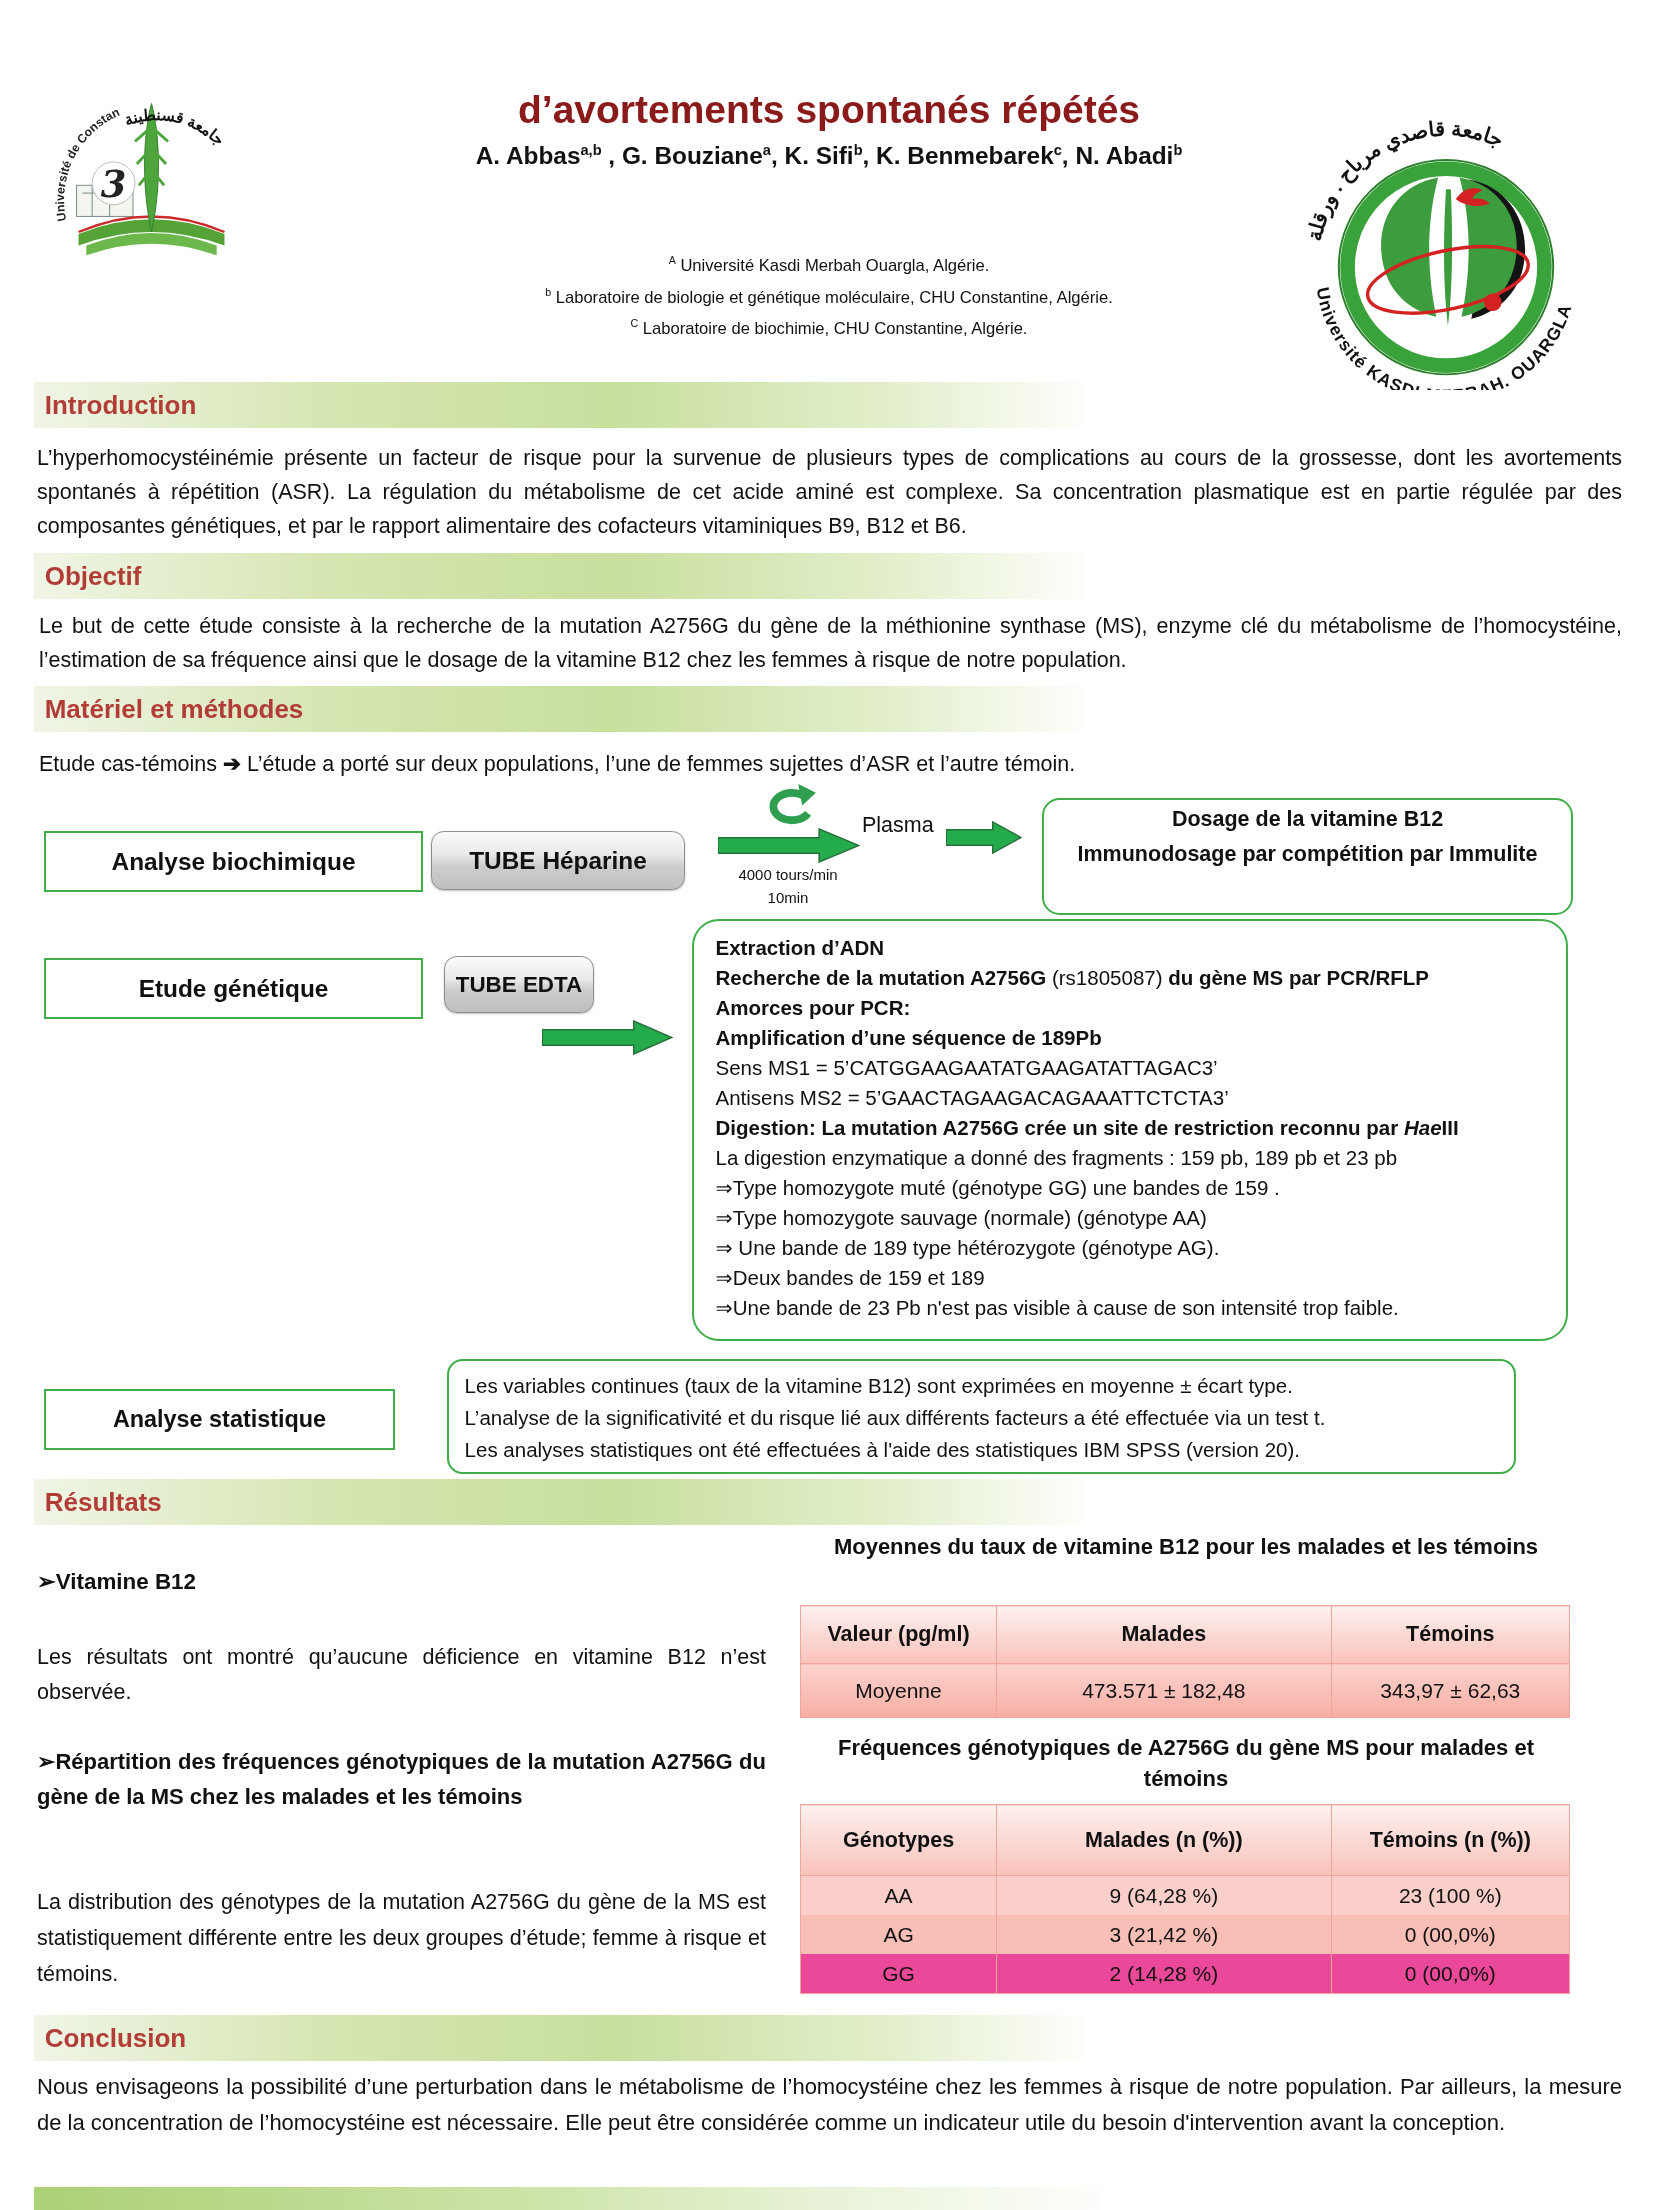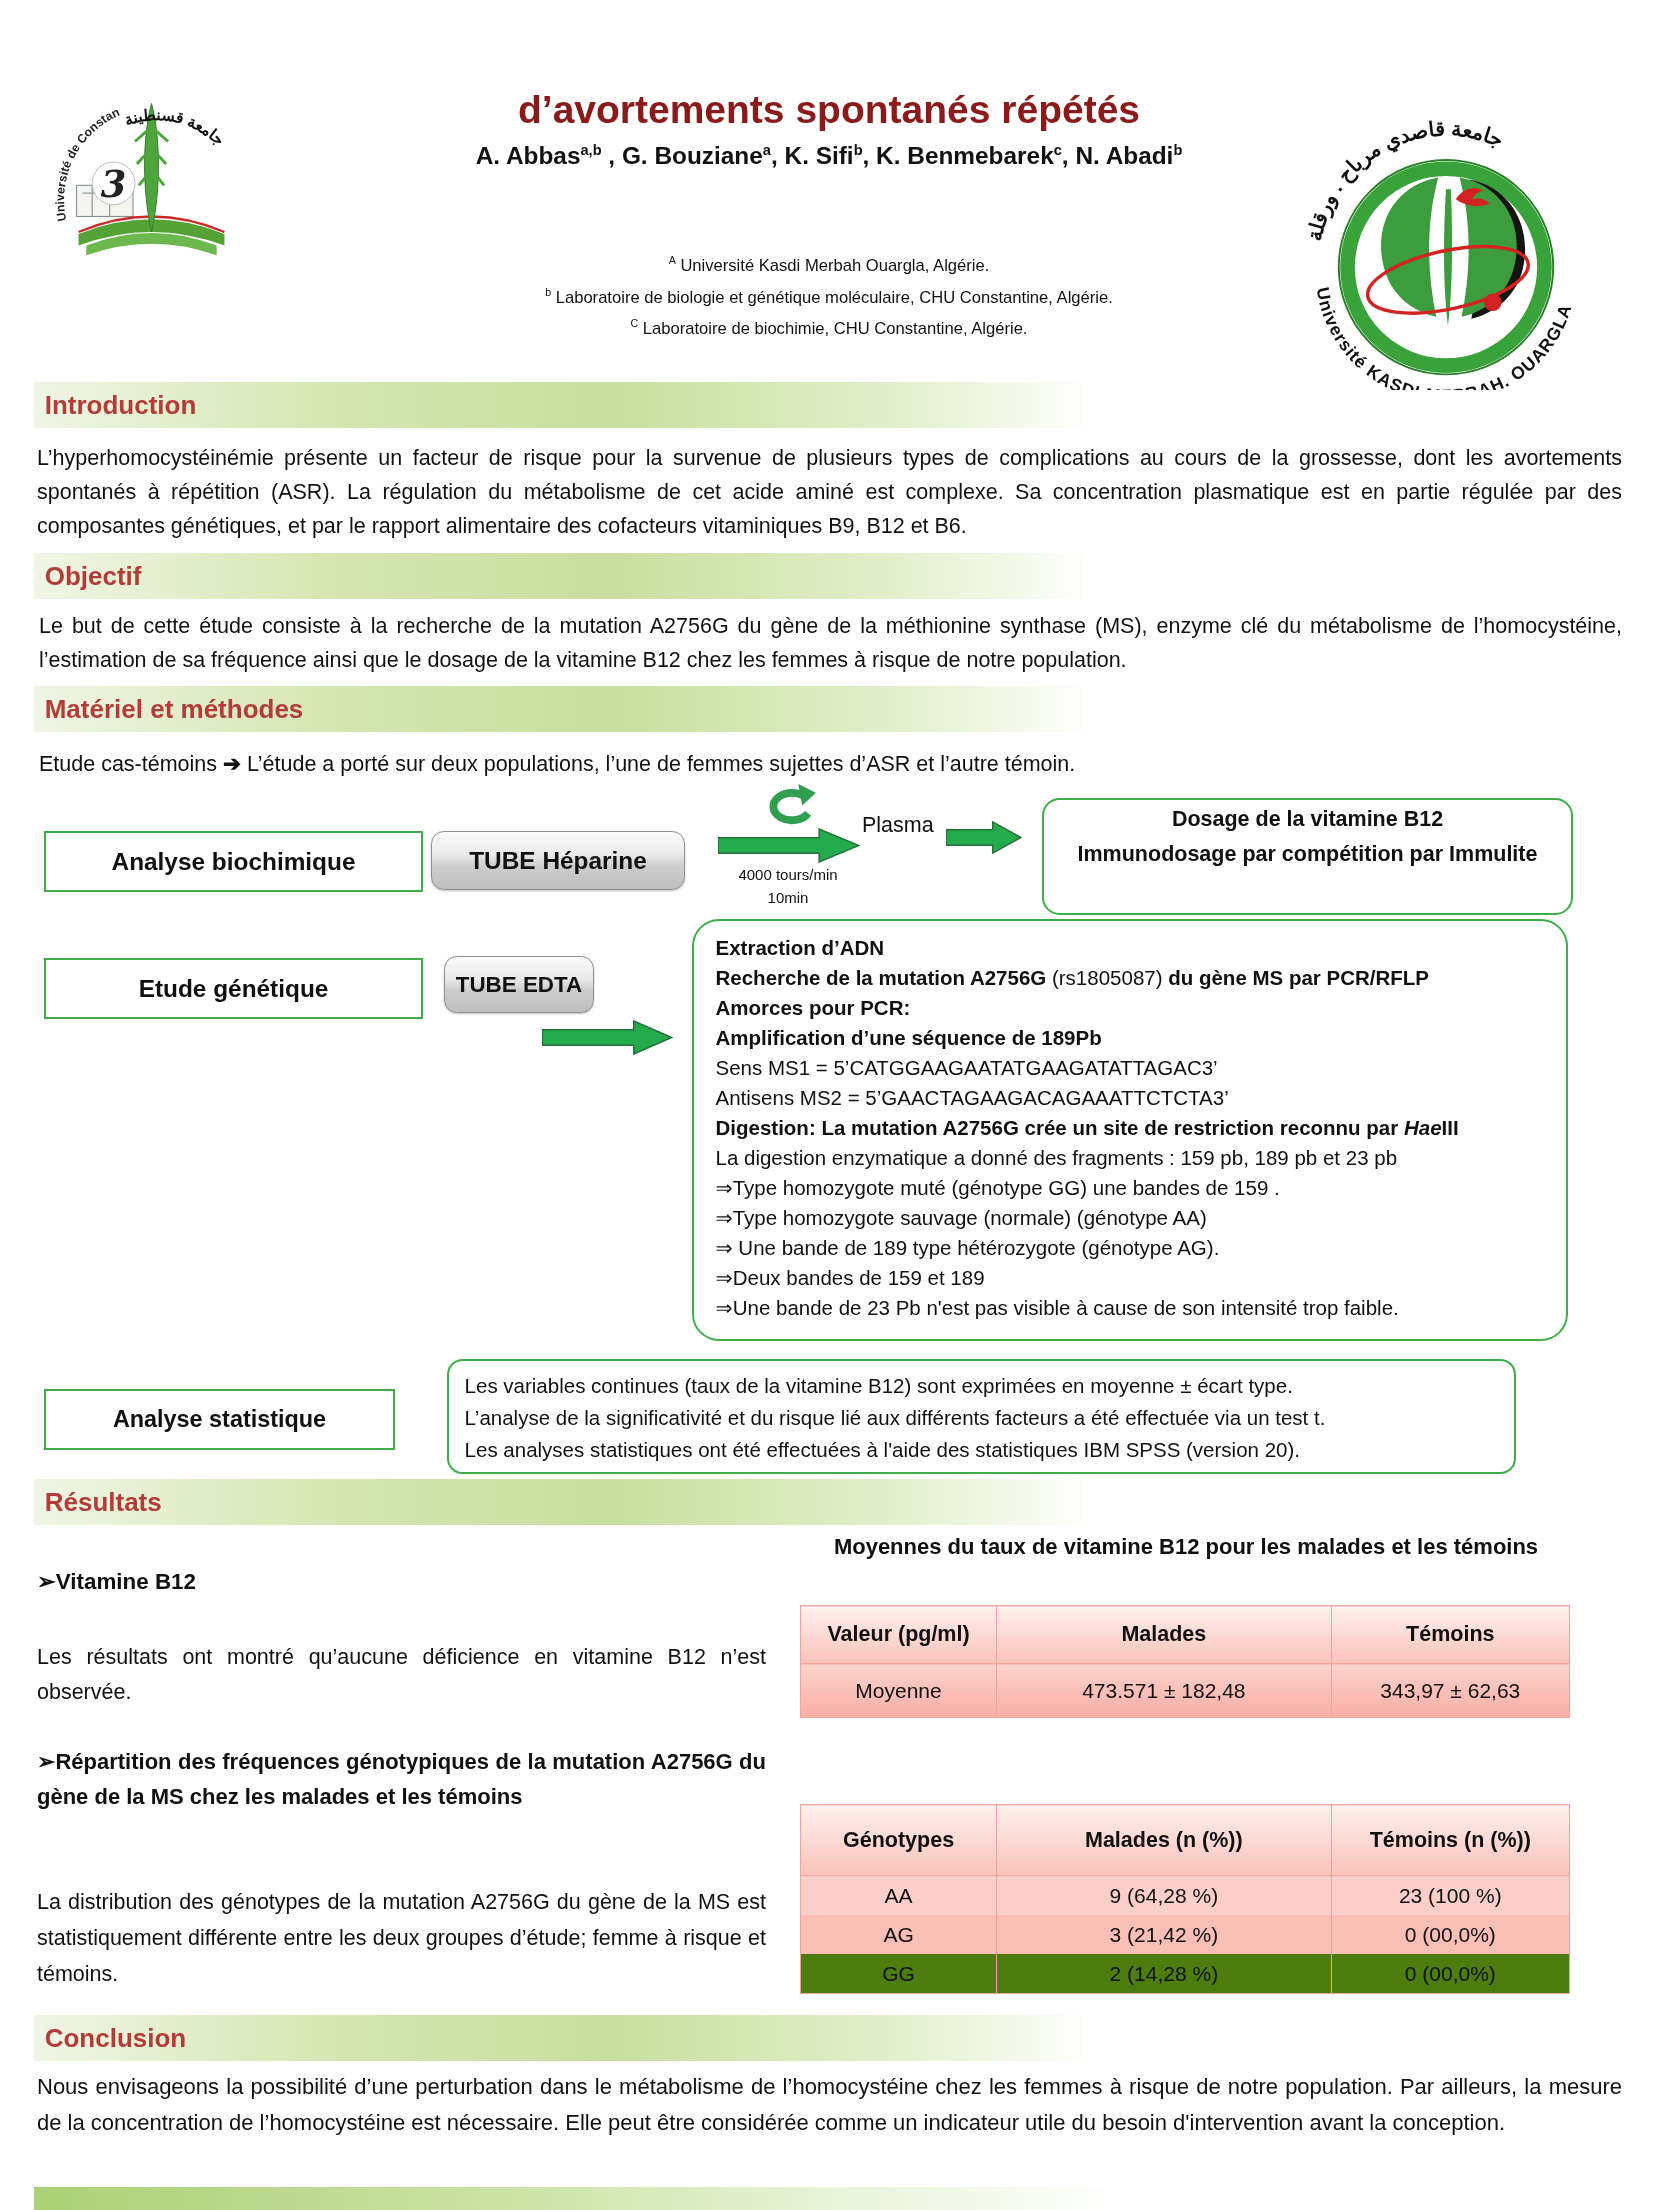--- a/index.html
+++ b/index.html
@@ -37,21 +37,21 @@
   .rhead{position:absolute;font-weight:bold;font-size:22.4px;}
   .ttl{position:absolute;text-align:center;font-weight:bold;font-size:22px;line-height:31px;}
   .ptable{position:absolute;border-collapse:collapse;text-align:center;}
   .ptable th{font-weight:bold;font-size:21.5px;border:1.6px solid #f0a49b;
              background:linear-gradient(180deg,#fdf0ee 0%,#f9c2ba 100%);}
   .ptable td{font-size:21px;border-left:1.6px solid #f0a49b;border-right:1.6px solid #f0a49b;}
   .t1 th{height:55px;} .t1 td{height:51px;border-bottom:1.6px solid #f0a49b;
         background:linear-gradient(180deg,#fbd3cd 0%,#f7aea5 100%);}
   .t2 th{height:68px;} .t2 td{height:37px;}
   .t2 tr.r0 td{background:#fbcfc9;} .t2 tr.r1 td{background:#f9beb6;}
-  .t2 tr.r2 td{background:#4d7c0f;border-bottom:1.6px solid #f0a49b;margin-left:13px;}
+  .t2 tr.r2 td{background:#ec4899;border-bottom:1.6px solid #f0a49b;margin-left:13px;}
   .bottombar{position:absolute;left:34px;top:2187px;width:1068px;height:24.4px;
              background:linear-gradient(90deg,#abd075 0%,#cce3a6 45%,#e9f3d9 75%,#fdfefc 100%);}
 </style>
 </head>
 <body>
 
 <div class="poster">
 
   <div class="title" style="top:88px;">d’avortements spontanés répétés</div>
 
@@ -219,20 +219,21 @@
     </thead>
     <tbody>
       <tr>
         <td>Moyenne</td>
         <td>473.571 ± 182,48</td>
         <td>343,97 ± 62,63</td>
       </tr>
     </tbody>
   </table>
 
+  <div class="ttl" style="left:800px;top:1732px;width:772px;">Fréquences génotypiques de A2756G du gène MS pour malades et témoins</div>
   <table class="ptable t2" style="left:800px;top:1804px;width:770px;">
     <colgroup>
         <col style="width:25.5%">
         <col style="width:43.5%">
         <col style="width:31%">
       </colgroup>
     <thead>
       <tr>
         <th>Génotypes</th>
         <th>Malades (n (%))</th>

